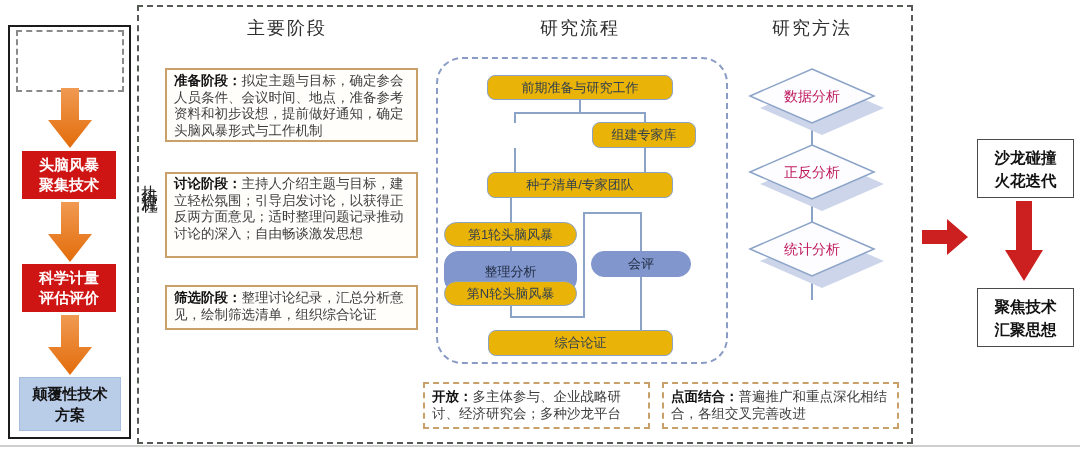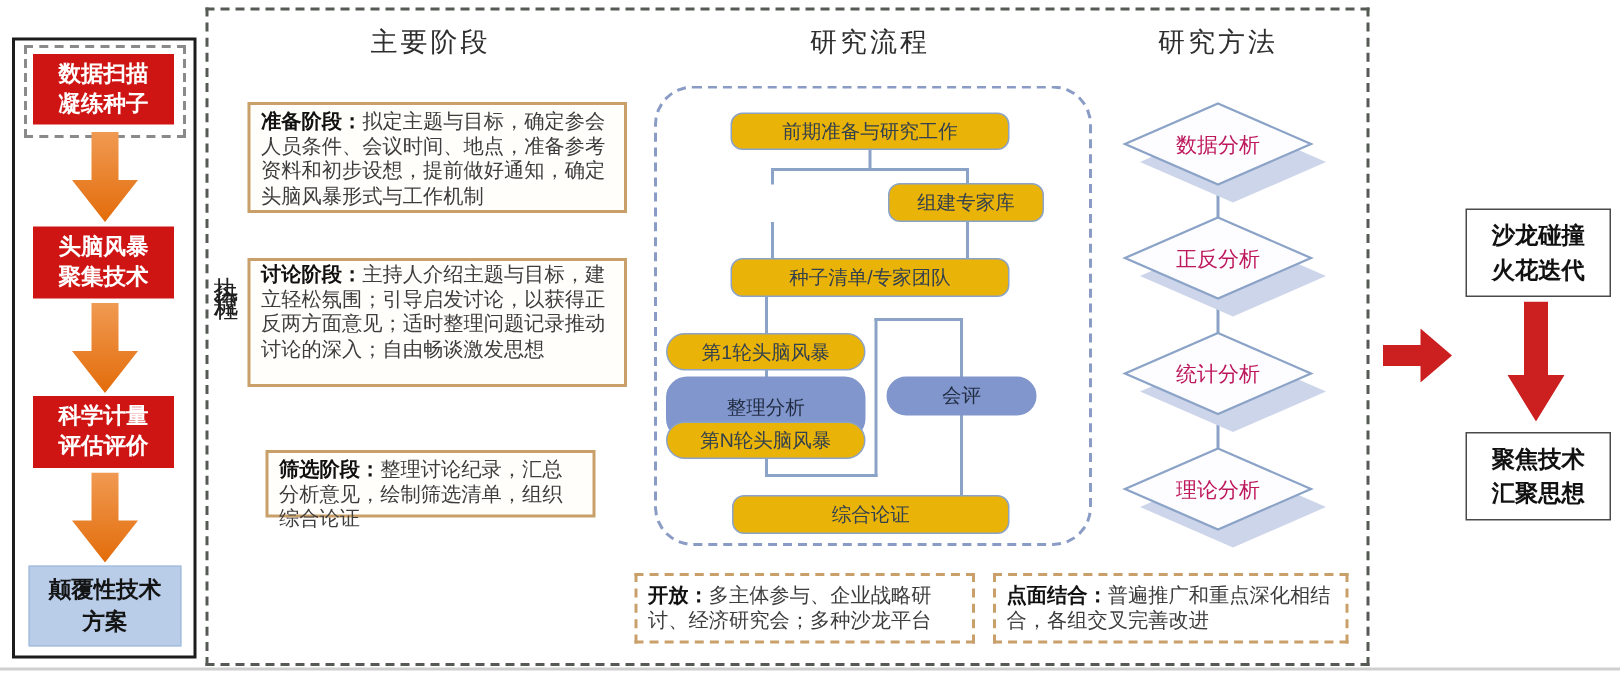--- a/index.html
+++ b/index.html
@@ -39,22 +39,20 @@
         display:flex;align-items:center;justify-content:center;text-align:center;white-space:pre-line;}
   .divider{background:#cfcfcf;}
 </style>
 </head>
 <body>
 
 <div class="canvas">
 
   <div class="abs panel-black" style="left:8px;top:25px;width:119px;height:410px;"></div>
   <div class="abs seed-wrap" style="left:16px;top:30px;width:104px;height:58px;"></div>
-  <div class="abs redbox" style="left:22px;top:36px;width:94px;height:47px;">数据扫描
-凝练种子</div>
   <svg class="abs" style="left:47px;top:88px;z-index:1;" width="46" height="60" viewBox="0 0 46 60">
     <defs>
         <linearGradient id="og1" x1="0" y1="0" x2="0" y2="1">
           <stop offset="0" stop-color="#f09a52"></stop>
           <stop offset="1" stop-color="#e36c0a"></stop>
         </linearGradient>
       </defs>
     <polygon points="14,0 32,0 32,32 45,32 23,60 1,32 14,32" fill="url(#og1)"></polygon>
   </svg>
   <div class="abs redbox" style="left:22px;top:151px;width:94px;height:48px;">头脑风暴
@@ -77,21 +75,21 @@
   <div class="abs colhead" style="left:732px;top:16px;">研究方法</div>
 
   <div class="abs vlabel" style="left:139px;top:171px;height:96px;">执行流程</div>
 
   <div class="abs stagebox" style="left:165px;top:58px;width:253px;height:74px;margin-top:10px;">
     <b>准备阶段：</b><span>拟定主题与目标，确定参会人员条件、会议时间、地点，准备参考资料和初步设想，提前做好通知，确定头脑风暴形式与工作机制</span>
   </div>
   <div class="abs stagebox" style="left:165px;top:172px;width:253px;height:86px;font-family:Liberation Mono, monospace;">
     <b>讨论阶段：</b><span>主持人介绍主题与目标，建立轻松氛围；引导启发讨论，以获得正反两方面意见；适时整理问题记录推动讨论的深入；自由畅谈激发思想</span>
   </div>
-  <div class="abs stagebox" style="left:165px;top:300px;width:220px;height:45px;margin-left:12px;">
+  <div class="abs stagebox" style="left:165px;top:285px;width:253px;height:45px;">
     <b>筛选阶段：</b><span>整理讨论纪录，汇总分析意见，绘制筛选清单，组织综合论证</span>
   </div>
 
   <div class="abs flow-dash" style="left:436px;top:57px;width:288px;height:303px;"></div>
 
   <div class="cline" style="left:579px;top:100px;width:2px;height:13px;"></div>
   <div class="cline" style="left:514px;top:112px;width:132px;height:2px;"></div>
   <div class="cline" style="left:514px;top:112px;width:2px;height:11px;"></div>
   <div class="cline" style="left:644px;top:112px;width:2px;height:11px;"></div>
   <div class="cline" style="left:514px;top:148px;width:2px;height:25px;"></div>
@@ -129,27 +127,20 @@
     </svg>
     <div class="dlabel">正反分析</div>
   </div>
   <div class="diamond" style="left:742px;top:220px;">
     <svg width="150" height="70" viewBox="0 0 150 70">
       <polygon points="80,14 142,41 80,68 18,41" fill="#cdd5ea"></polygon>
       <polygon points="70,2 132,29 70,56 8,29" fill="#fdfdff" stroke="#8ba3c7" stroke-width="1.5"></polygon>
     </svg>
     <div class="dlabel">统计分析</div>
   </div>
-  <div class="diamond" style="left:742px;top:297px;">
-    <svg width="150" height="70" viewBox="0 0 150 70">
-      <polygon points="80,14 142,41 80,68 18,41" fill="#cdd5ea"></polygon>
-      <polygon points="70,2 132,29 70,56 8,29" fill="#fdfdff" stroke="#8ba3c7" stroke-width="1.5"></polygon>
-    </svg>
-    <div class="dlabel">理论分析</div>
-  </div>
 
   <div class="abs prinbox" style="left:423px;top:382px;width:227px;height:47px;">
     <b>开放：</b><span>多主体参与、企业战略研讨、经济研究会；多种沙龙平台</span>
   </div>
   <div class="abs prinbox" style="left:662px;top:382px;width:237px;height:47px;">
     <b>点面结合：</b><span>普遍推广和重点深化相结合，各组交叉完善改进</span>
   </div>
 
   <svg class="abs" style="left:922px;top:219px;" width="46" height="36" viewBox="0 0 46 36">
     <polygon points="0,11 25,11 25,0 46,18 25,36 25,25 0,25" fill="#cc2020"></polygon>

